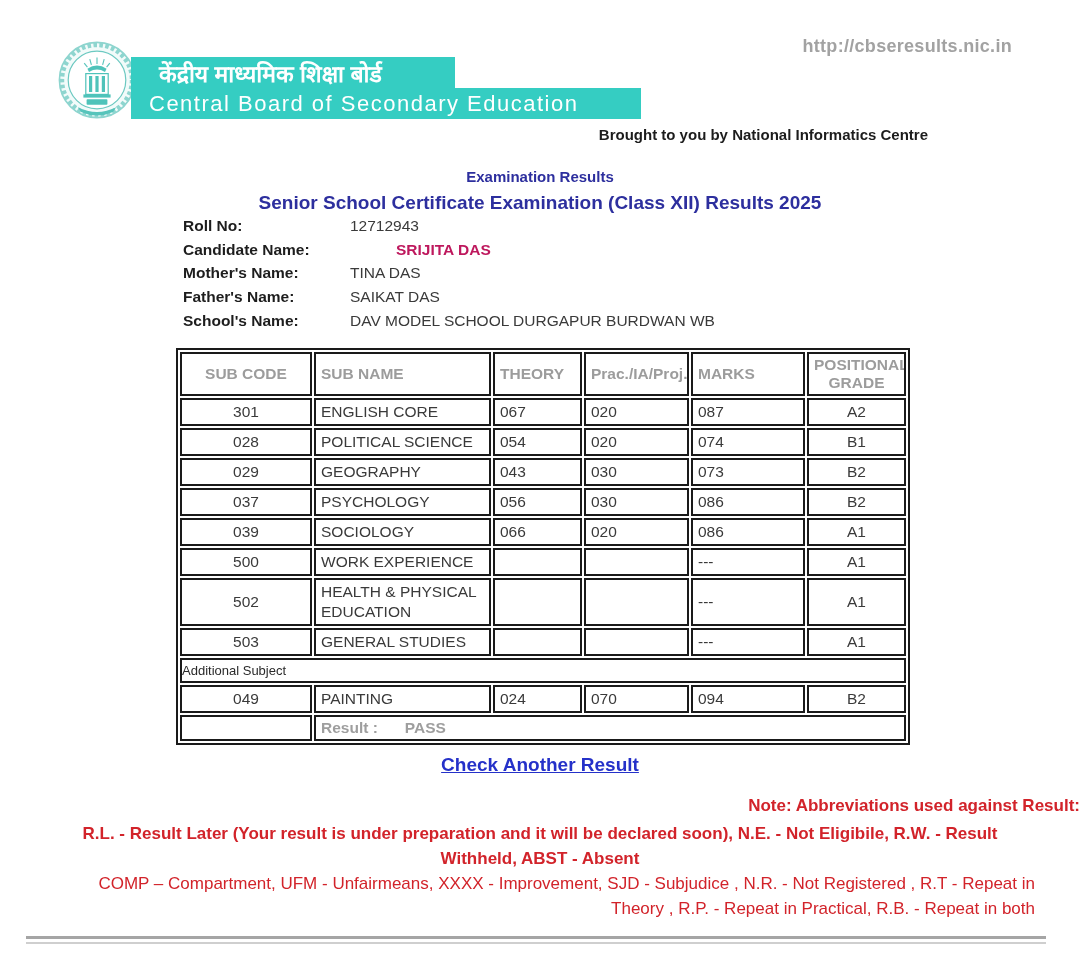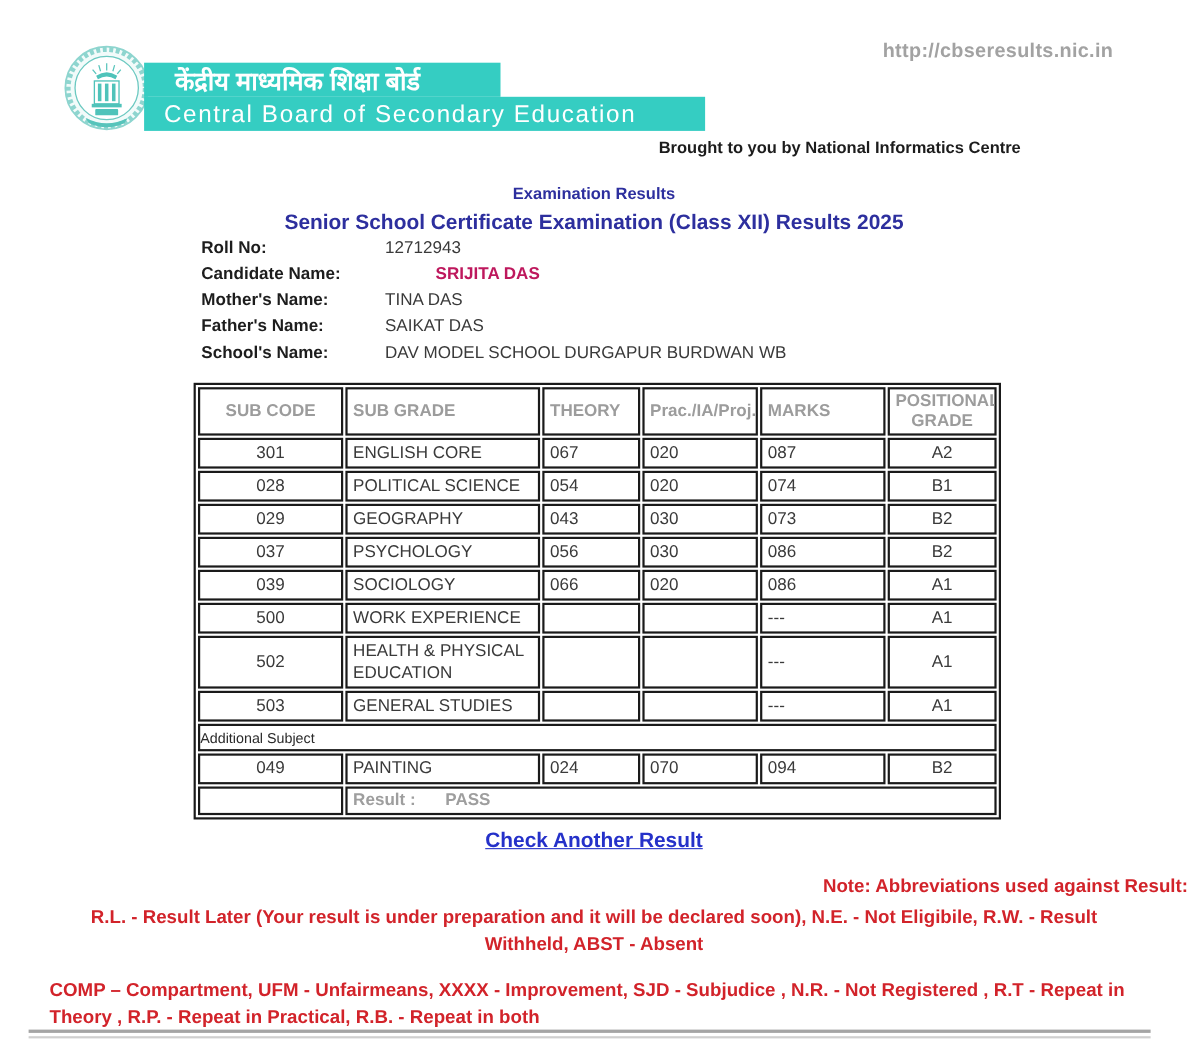--- a/index.html
+++ b/index.html
@@ -37,21 +37,21 @@
   .marks-table td.name { line-height:20px; }
   .marks-table td.addl { font-size:13px; color:#2a2a2a; padding-left:0; }
   .marks-table td.result-cell { color:#9e9e9e; font-weight:bold; }
   .marks-table td.result-cell .rv { margin-left:27px; }
 
   
   .link-wrap { position:absolute; top:754px; width:1080px; text-align:center; }
   .link-wrap a { color:#2531c9; font-size:19px; font-weight:bold; text-decoration:underline; }
   .note-heading { position:absolute; top:796px; width:1080px; text-align:right; font-size:17px; font-weight:bold; color:#d2232a; }
   .note-line1 { position:absolute; top:821px; left:45px; width:990px; text-align:center; font-size:17px; font-weight:bold; color:#d2232a; line-height:25px; }
-  .note-line2 { position:absolute; top:871px; left:45px; width:990px; text-align:left; font-size:17px; font-weight:bold; color:#d2232a; line-height:25px;margin-top:16px; }
+  .note-line2 { position:absolute; top:871px; left:45px; width:990px; text-align:right; font-size:17px; font-weight:normal; color:#d2232a; line-height:25px; }
 
   
   .bottom-rule { position:absolute; top:936px; left:26px; width:1020px; height:8px; border-top:3px solid #a5a5a5; border-bottom:2px solid #cfcfcf; }
 
   :root { --teal:#35cdc2; }
 </style>
 </head>
 <body>
 
 <div class="page">
@@ -121,21 +121,21 @@
       <col style="width:132px">
         <col style="width:177px">
         <col style="width:89px">
       <col style="width:105px">
         <col style="width:114px">
         <col style="width:99px">
     </colgroup>
     <thead>
       <tr>
         <th class="center">SUB CODE</th>
-        <th>SUB GRADE</th>
+        <th>SUB NAME</th>
         <th>THEORY</th>
         <th>Prac./IA/Proj.</th>
         <th>MARKS</th>
         <th class="center">POSITIONAL GRADE</th>
       </tr>
     </thead>
     <tbody>
       <tr>
         <td class="center">301</td>
         <td class="name">ENGLISH CORE</td>

